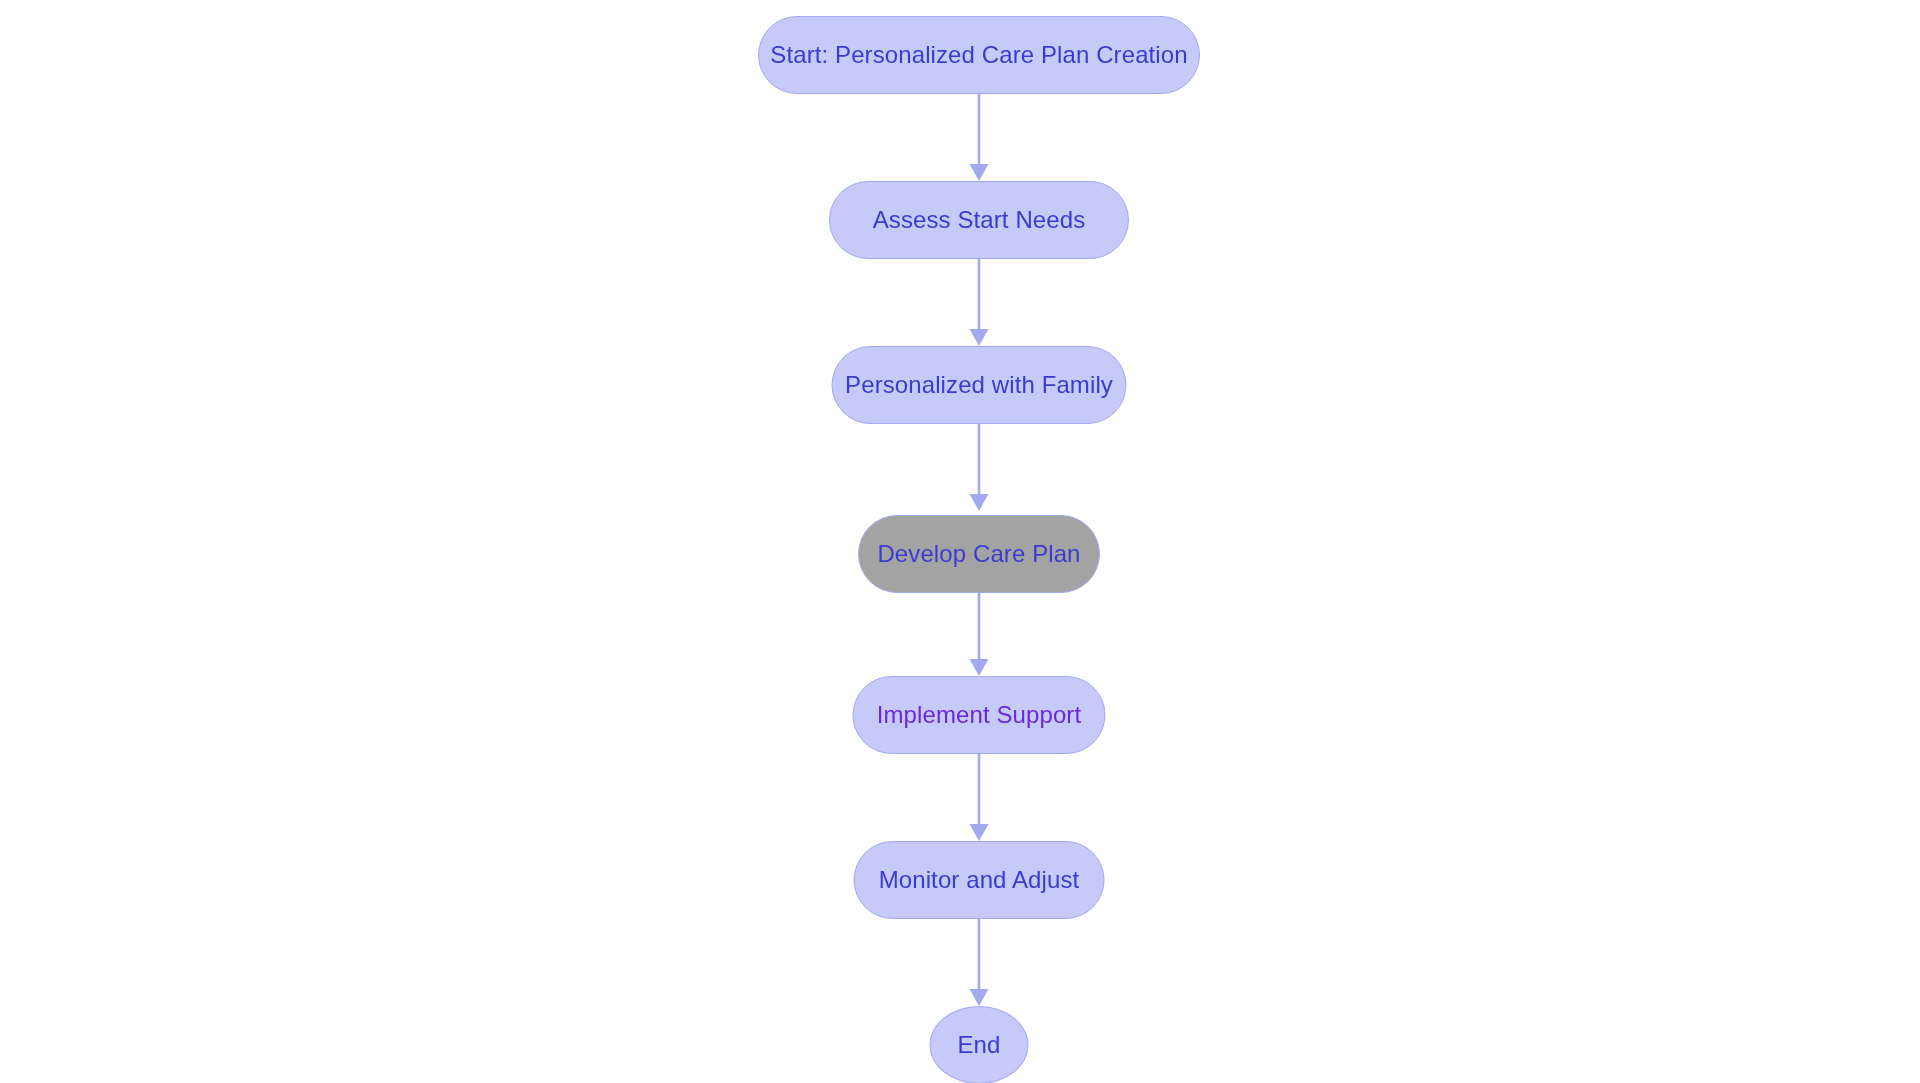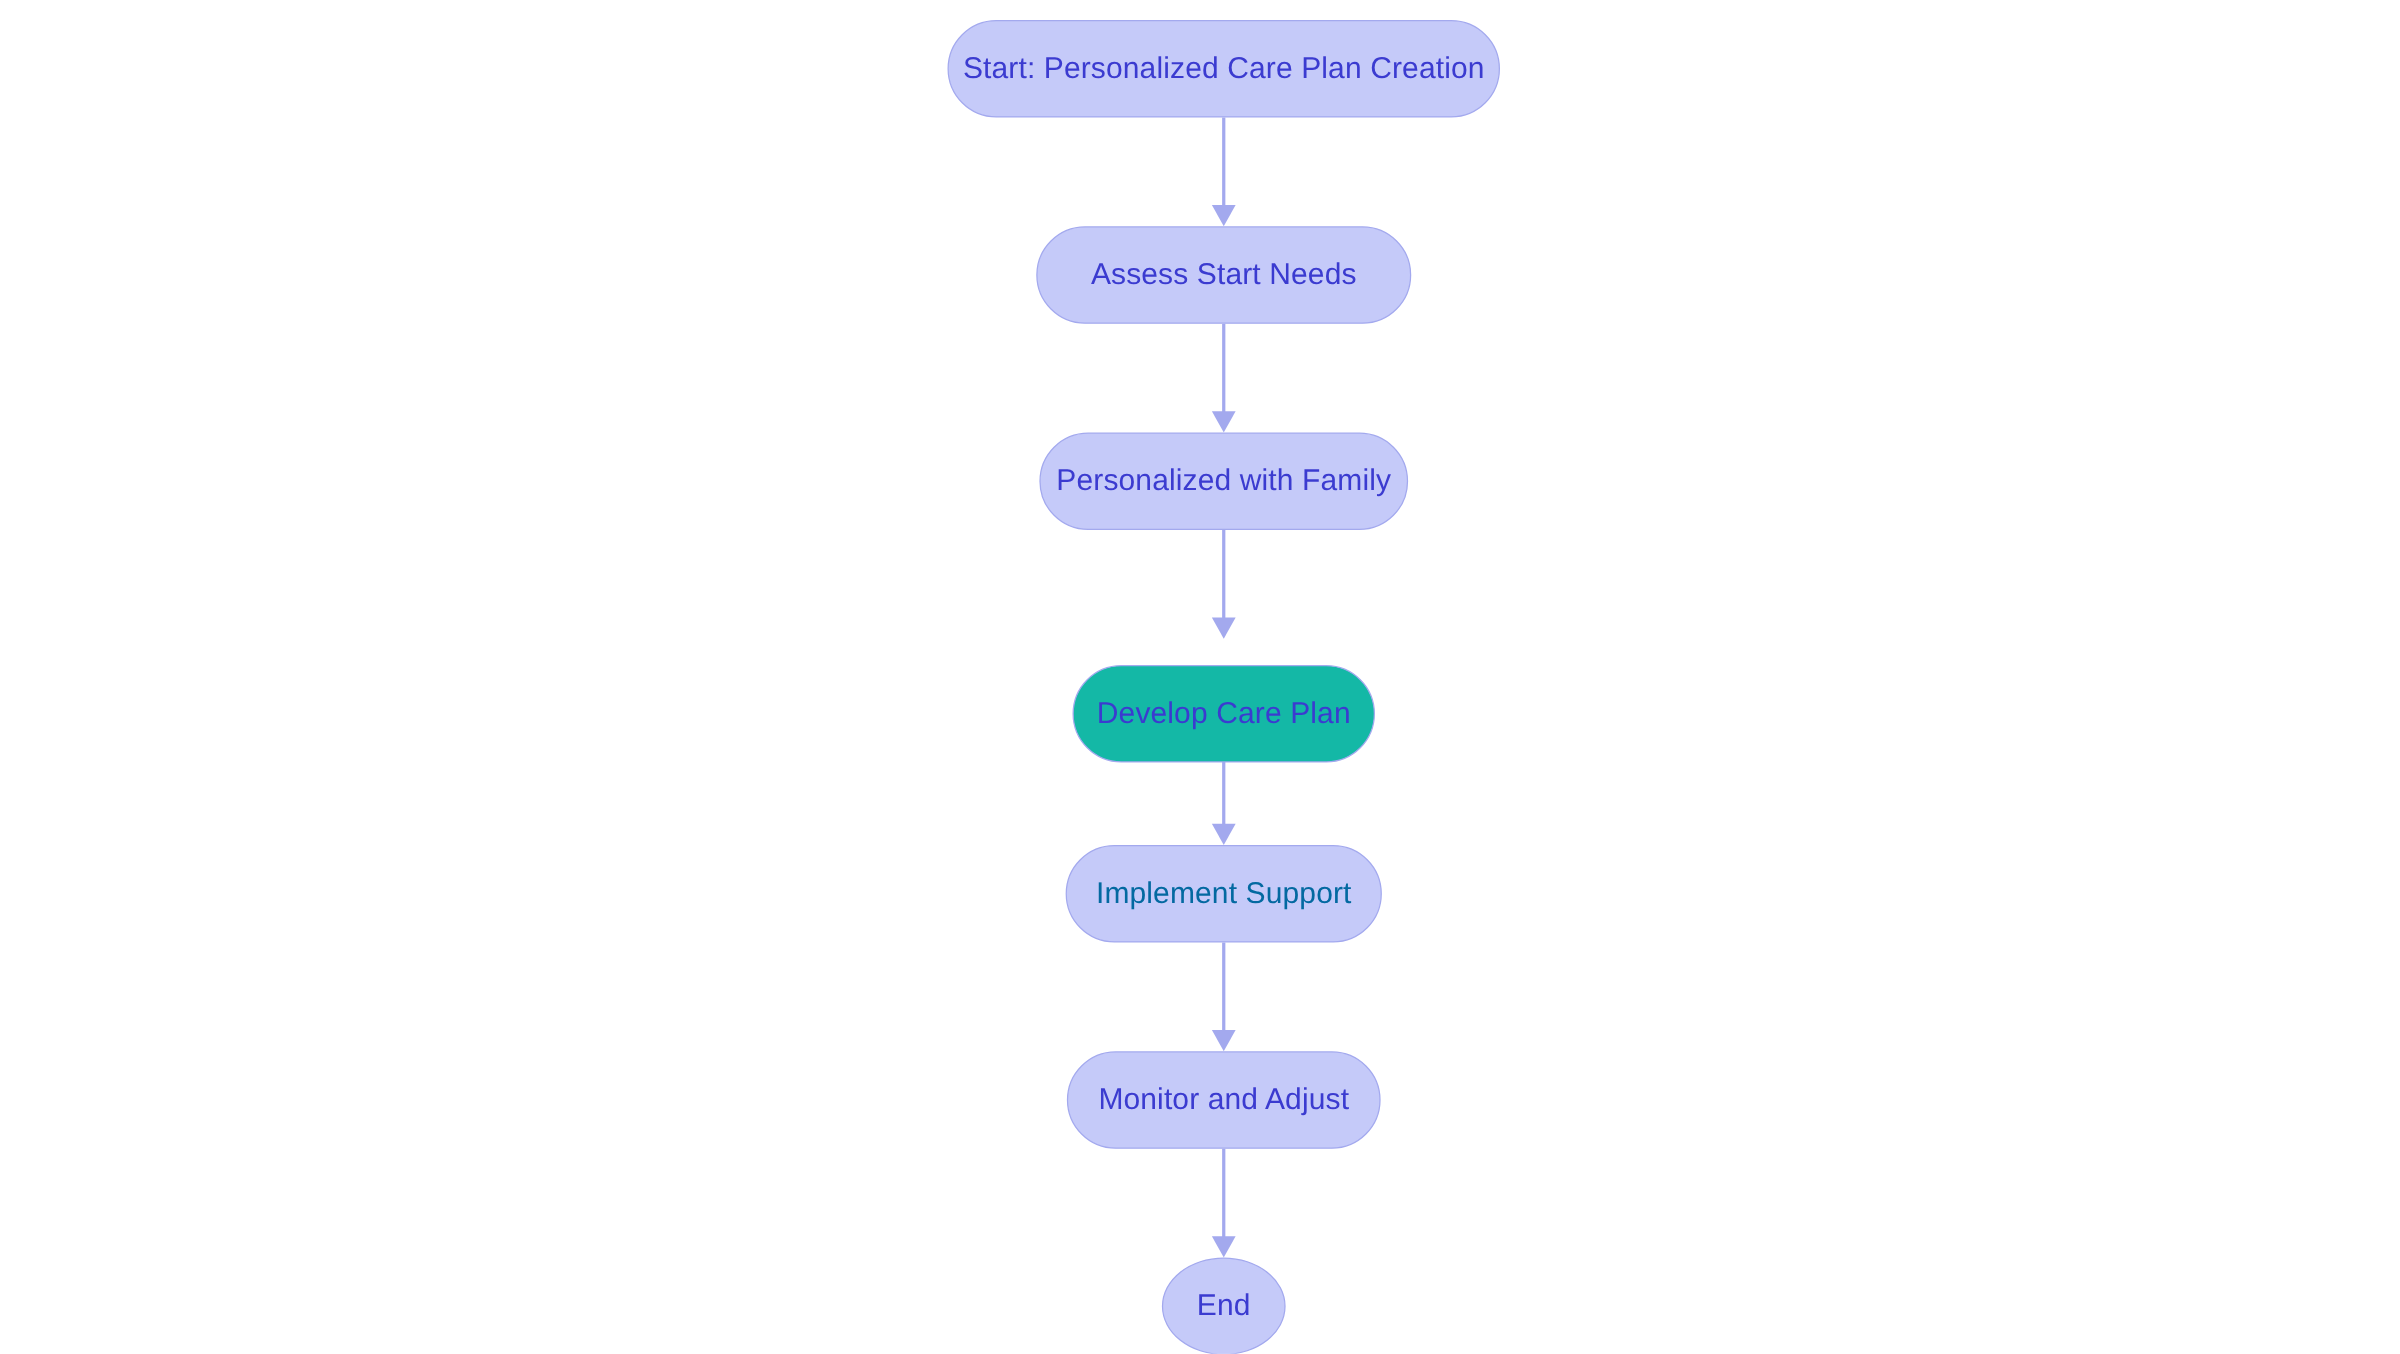--- a/index.html
+++ b/index.html
@@ -105,25 +105,25 @@
   <div id="nodes-layer">
       <div class="flow-node stadium" style="left: 979px; top: 55px; width: 442px; height: 78px; background: rgb(197, 202, 249); border-color: rgb(163, 169, 238);">
         <span class="node-label" style="color: rgb(59, 59, 208);">Start: Personalized Care Plan Creation</span>
       </div>
       <div class="flow-node stadium" style="left: 979px; top: 220px; width: 300px; height: 78px; background: rgb(197, 202, 249); border-color: rgb(163, 169, 238);">
         <span class="node-label" style="color: rgb(59, 59, 208);">Assess Start Needs</span>
       </div>
       <div class="flow-node stadium" style="left: 979px; top: 385px; width: 295px; height: 78px; background: rgb(197, 202, 249); border-color: rgb(163, 169, 238);">
         <span class="node-label" style="color: rgb(59, 59, 208);">Personalized with Family</span>
       </div>
-      <div class="flow-node stadium" style="left: 979px; top: 571px; width: 242px; height: 78px; background: #14b8a6; border-color: rgb(163, 169, 238);">
+      <div class="flow-node stadium" style="left: 979px; top: 554px; width: 242px; height: 78px; background: #a3a3a3; border-color: rgb(163, 169, 238);">
         <span class="node-label" style="color: rgb(59, 59, 208);">Develop Care Plan</span>
       </div>
       <div class="flow-node stadium" style="left: 979px; top: 715px; width: 253px; height: 78px; background: rgb(197, 202, 249); border-color: rgb(163, 169, 238);">
-        <span class="node-label" style="color: #0369a1;">Implement Support</span>
+        <span class="node-label" style="color: #6d28d9;">Implement Support</span>
       </div>
       <div class="flow-node stadium" style="left: 979px; top: 880px; width: 251px; height: 78px; background: rgb(197, 202, 249); border-color: rgb(163, 169, 238);">
         <span class="node-label" style="color: rgb(59, 59, 208);">Monitor and Adjust</span>
       </div>
       <div class="flow-node circle" style="left: 979px; top: 1045px; width: 99px; height: 78px; background: rgb(197, 202, 249); border-color: rgb(163, 169, 238); text-align: right;">
         <span class="node-label" style="color: rgb(59, 59, 208);">End</span>
       </div>
     </div>
 
 </div>

